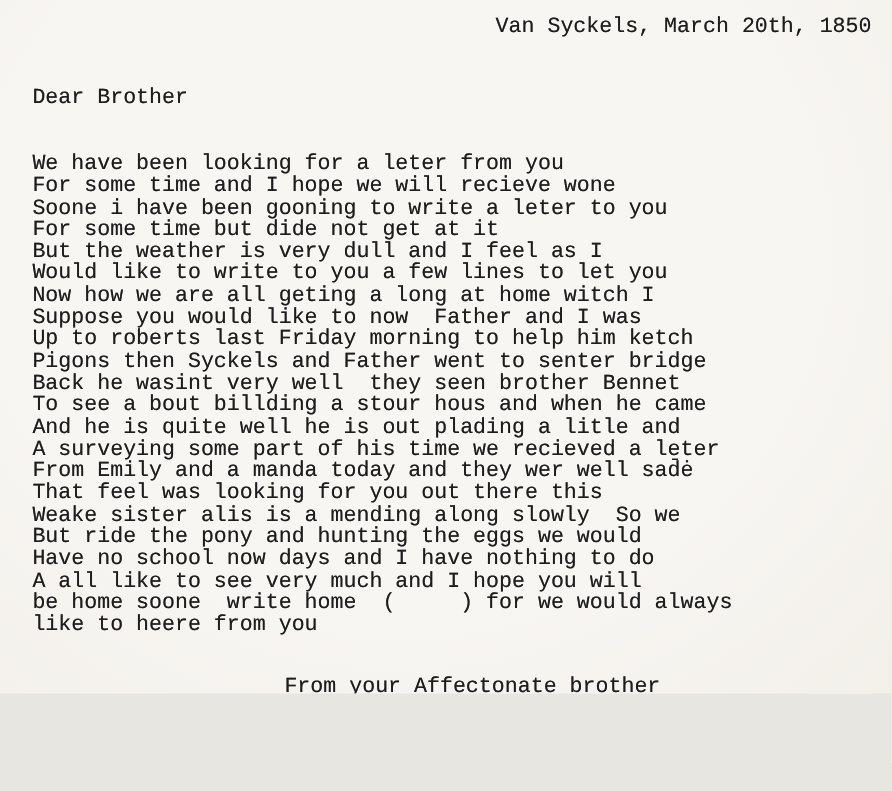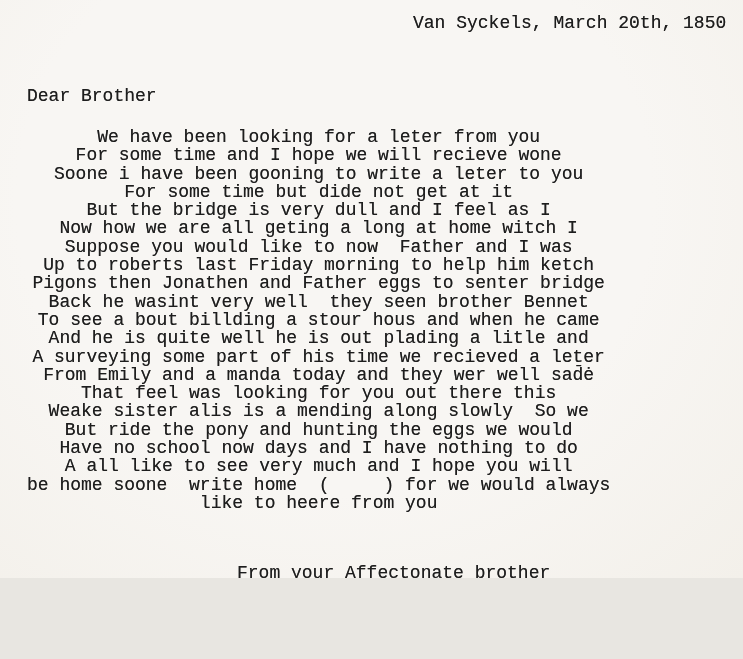--- a/index.html
+++ b/index.html
@@ -20,30 +20,29 @@
     text-shadow: 0 0 0.5px rgba(25,25,25,0.65);
   }
   .dateline {
     position: absolute;
     top: 13px;
     left: 413px;
     white-space: pre;
   }
   .salutation {
     position: absolute;
-    top: 86px;
+    top: 72px;
     left: 27px;
     white-space: pre;
   }
   .letter-body {
     position: absolute;
     top: 128px;
     left: 27px;
     line-height: 18.3px;
-    text-align: center;
   }
   .letter-body .line {
     white-space: pre;
     min-height: 18.3px;
   }
   .closing {
     position: absolute;
     top: 563px;
     left: 225px;
     white-space: pre;
@@ -60,25 +59,26 @@
 <body>
 
 <div class="page">
   <div class="dateline">Van Syckels, March 20th, 1850</div>
   <div class="salutation">Dear Brother</div>
   <div class="letter-body">
     <div class="line">We have been looking for a leter from you</div>
     <div class="line">For some time and I hope we will recieve wone</div>
     <div class="line">Soone i have been gooning to write a leter to you</div>
     <div class="line">For some time but dide not get at it</div>
-    <div class="line">But the bridge is very dull and I feel as I</div>
+    <div class="line">But the weather is very dull and I feel as I</div>
+    <div class="line">Would like to write to you a few lines to let you</div>
     <div class="line">Now how we are all geting a long at home witch I</div>
     <div class="line">Suppose you would like to now  Father and I was</div>
     <div class="line">Up to roberts last Friday morning to help him ketch</div>
-    <div class="line">Pigons then Jonathen and Father eggs to senter bridge</div>
+    <div class="line">Pigons then Syckels and Father went to senter bridge</div>
     <div class="line">Back he wasint very well  they seen brother Bennet</div>
     <div class="line">To see a bout billding a stour hous and when he came</div>
     <div class="line">And he is quite well he is out plading a litle and</div>
     <div class="line">A surveying some part of his time we recieved a leter</div>
     <div class="line">From Emily and a manda today and they wer well sad̄ė</div>
     <div class="line">That feel was looking for you out there this</div>
     <div class="line">Weake sister alis is a mending along slowly  So we</div>
     <div class="line">But ride the pony and hunting the eggs we would</div>
     <div class="line">Have no school now days and I have nothing to do</div>
     <div class="line">A all like to see very much and I hope you will</div>

